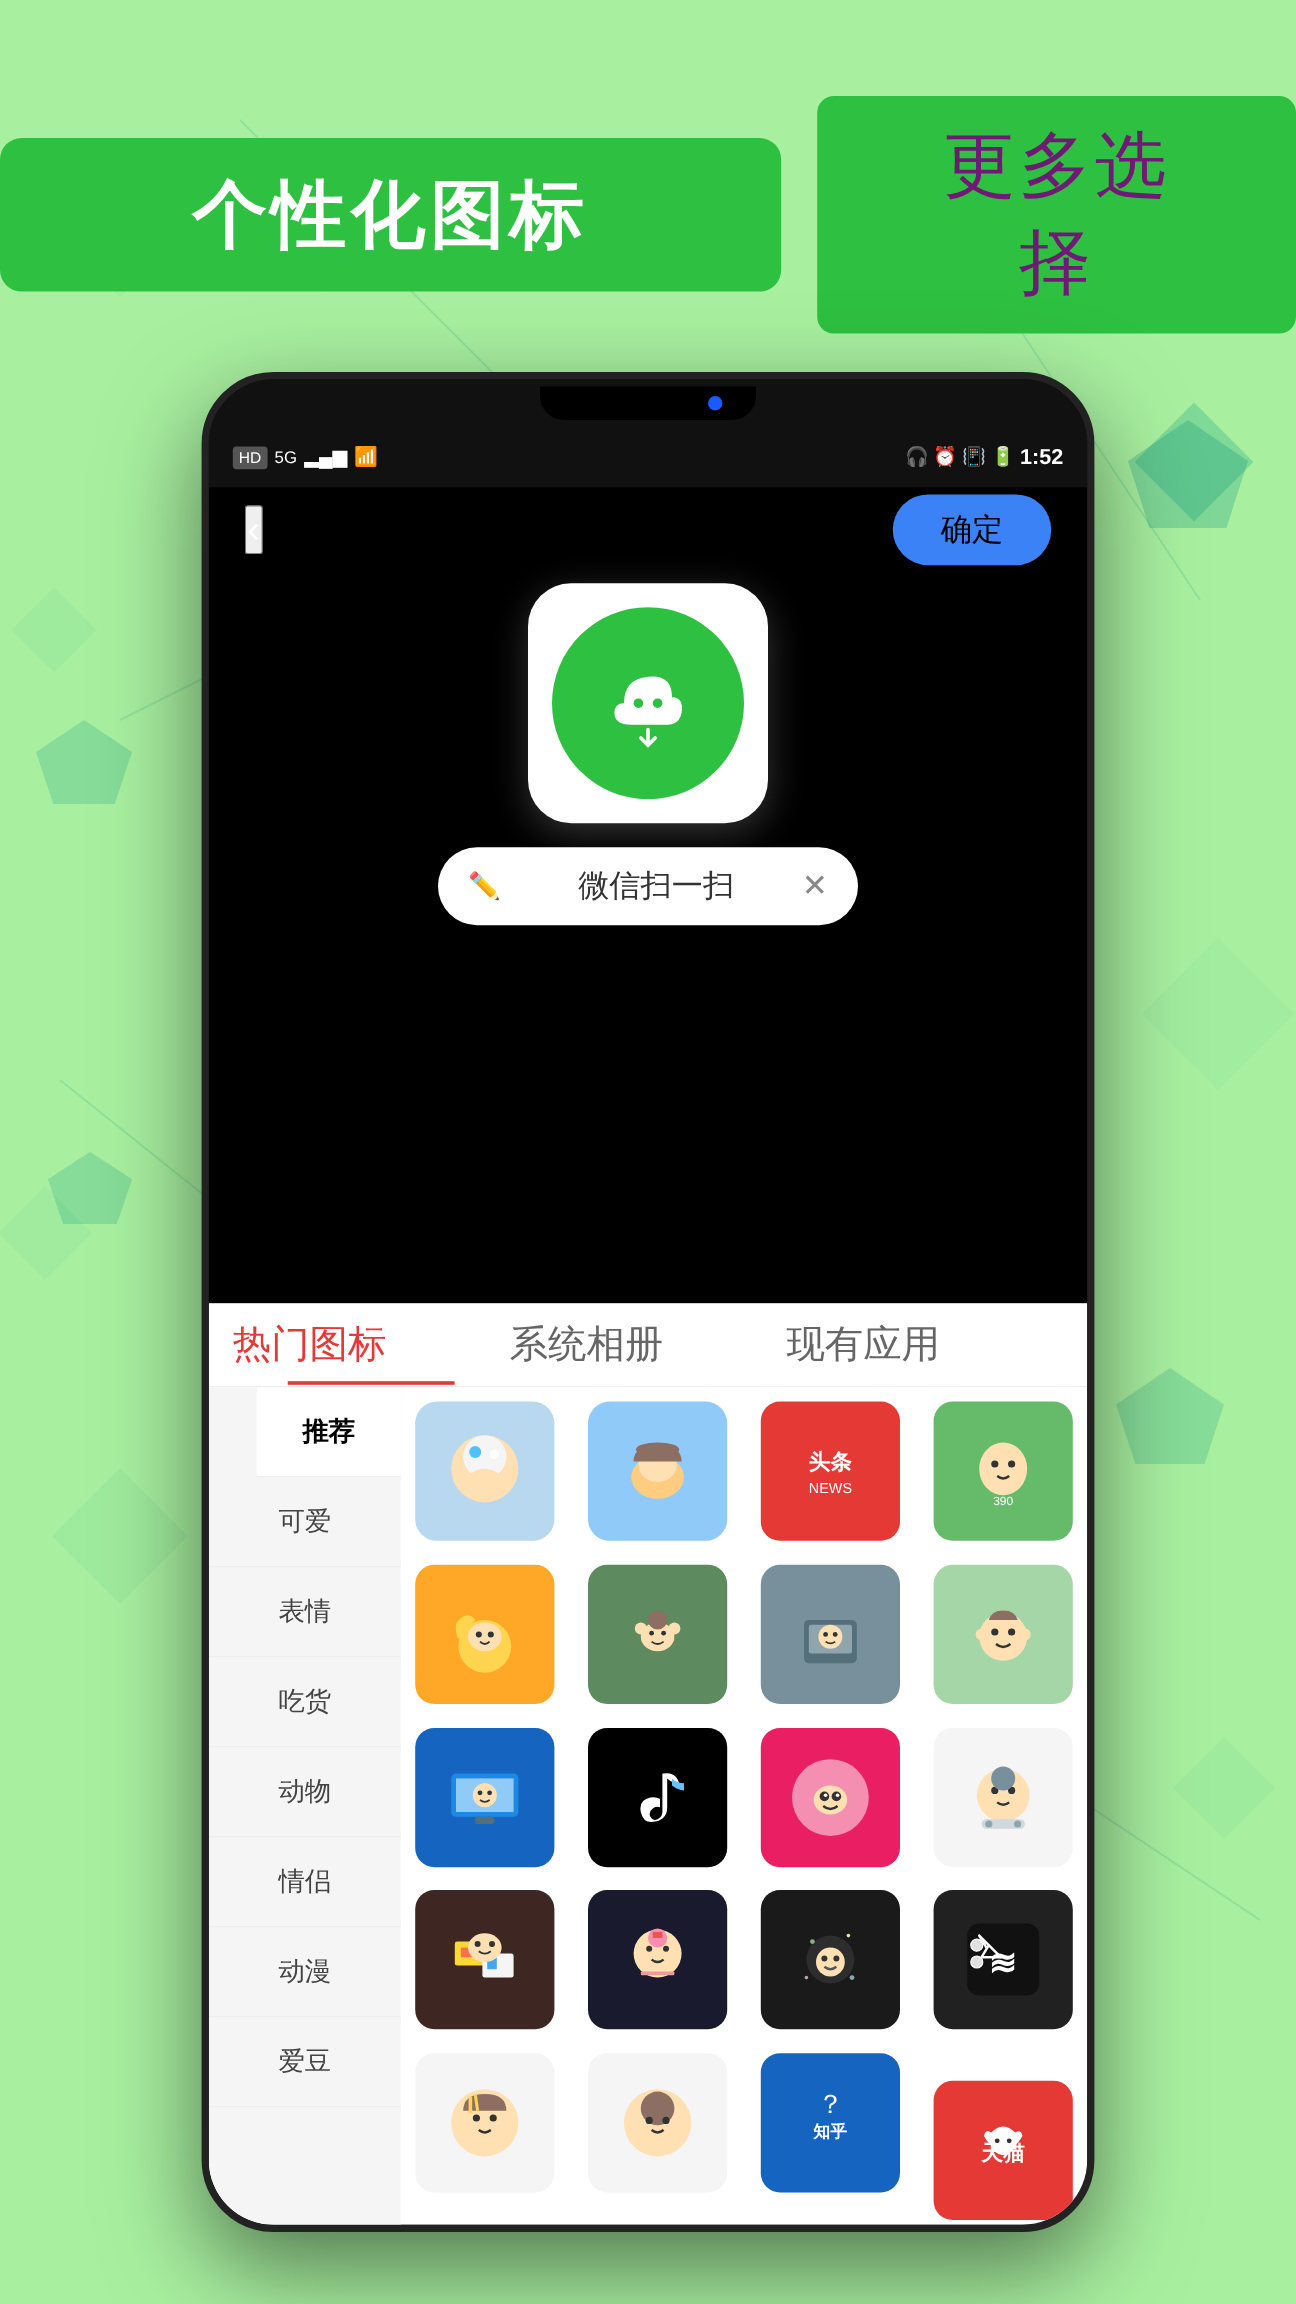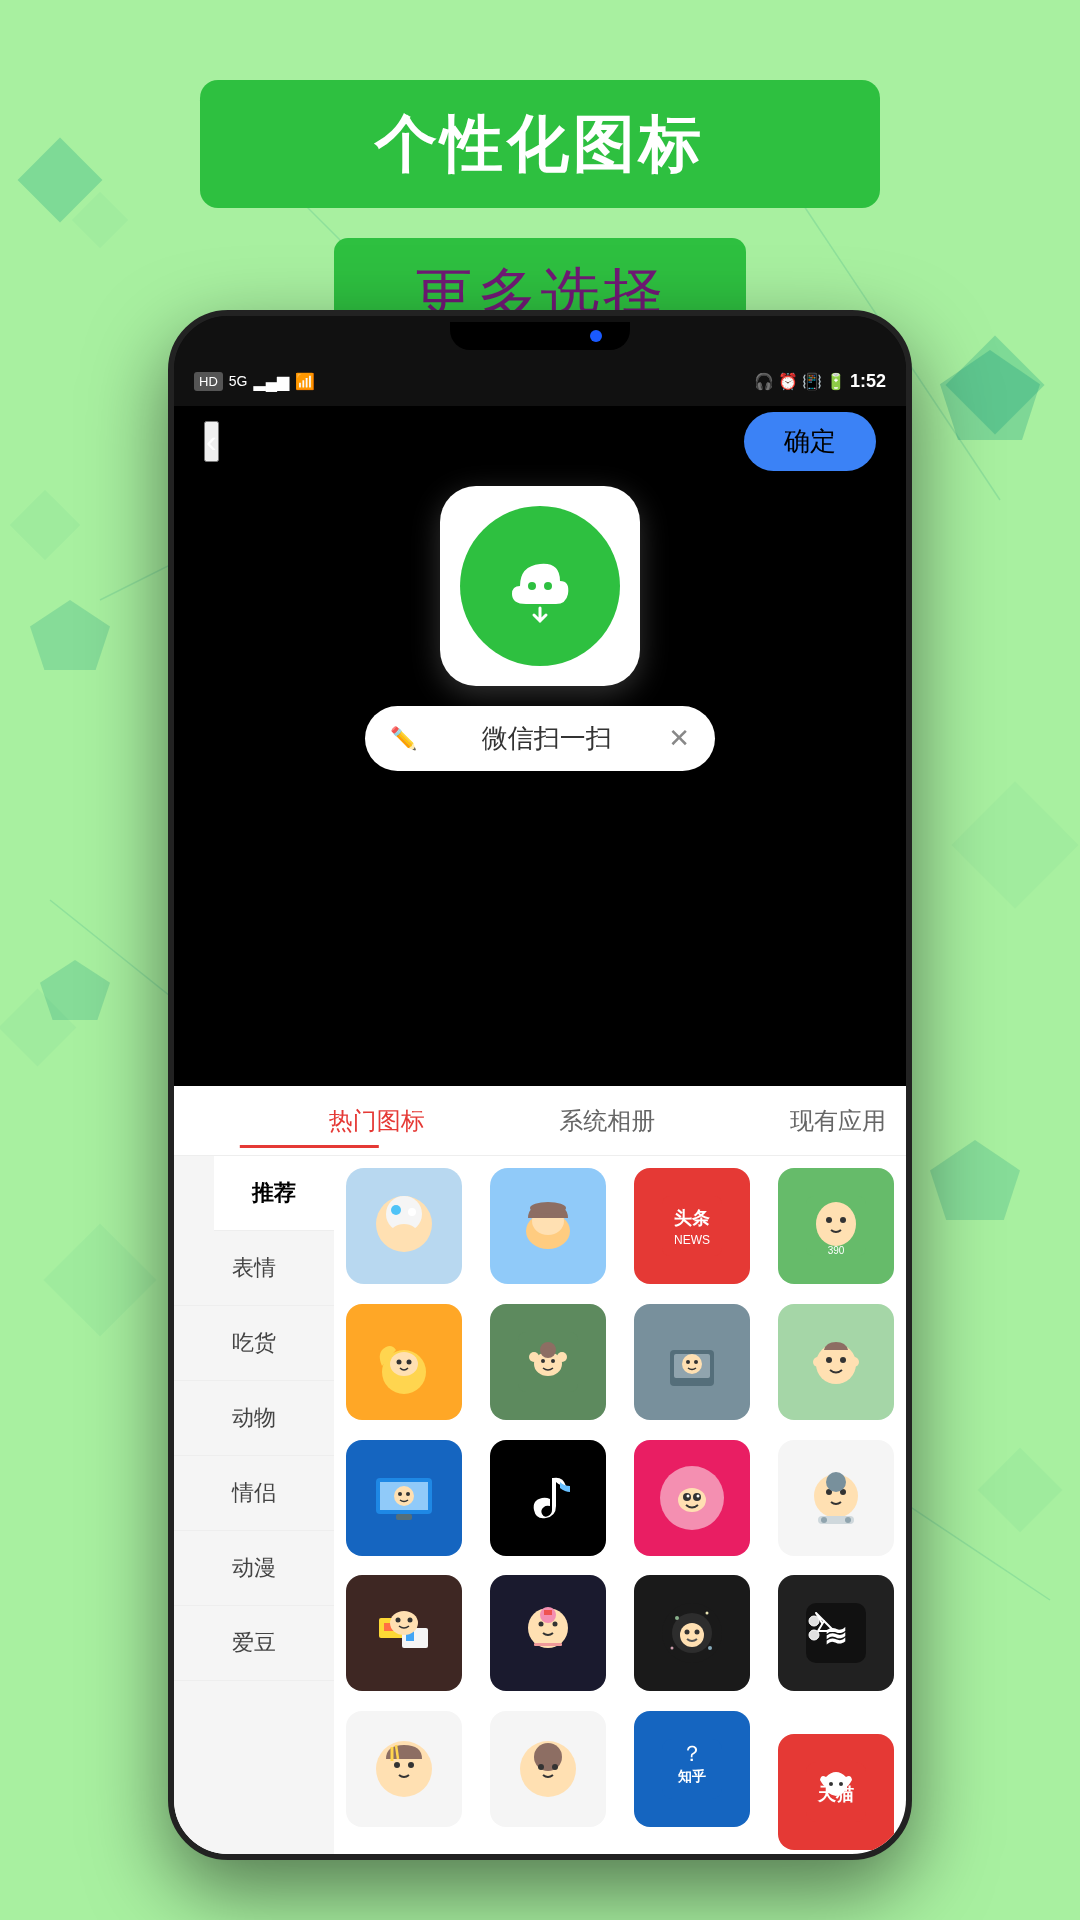--- a/index.html
+++ b/index.html
@@ -12,21 +12,21 @@
       position: relative;
     }
 
     
     .header-section {
       position: absolute;
       top: 80px;
       left: 0;
       right: 0;
       display: flex;
-      flex-direction: column;
+      flex-direction: row;
       align-items: center;
       gap: 30px;
       z-index: 10;
     }
 
     .title-banner {
       background: #2ec040;
       border-radius: 18px;
       padding: 22px 60px;
       width: 680px;
@@ -252,22 +252,22 @@
     .tabs-row {
       display: flex;
       align-items: center;
       height: 70px;
       border-bottom: 1px solid #eee;
       padding: 0 20px;
     }
 
     .tab-item {
       flex: 1;
-      text-align: right;
-      font-size: 24px;
+      text-align: left;
+      font-size: 32px;
       color: #666;
       cursor: pointer;
       padding: 10px 0;
       position: relative;
     }
 
     .tab-item.active {
       color: #e53935;
     }
 
@@ -447,20 +447,23 @@
       </div>
     </div>
 
     <div class="selector-content">
 
       <div class="category-sidebar">
         <div class="category-item active">
           <span>推荐</span>
         </div>
         <div class="category-item">
+          <span>可爱</span>
+        </div>
+        <div class="category-item">
           <span>表情</span>
         </div>
         <div class="category-item">
           <span>吃货</span>
         </div>
         <div class="category-item">
           <span>动物</span>
         </div>
         <div class="category-item">
           <span>情侣</span>

